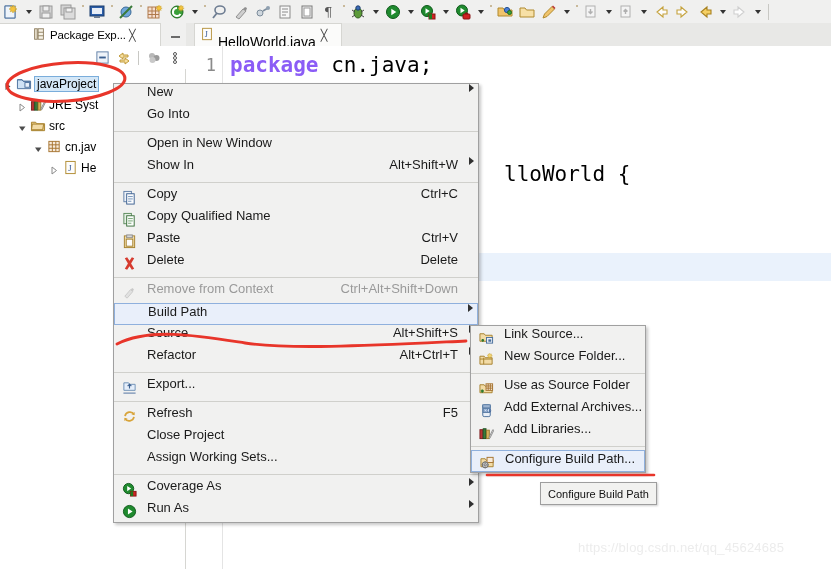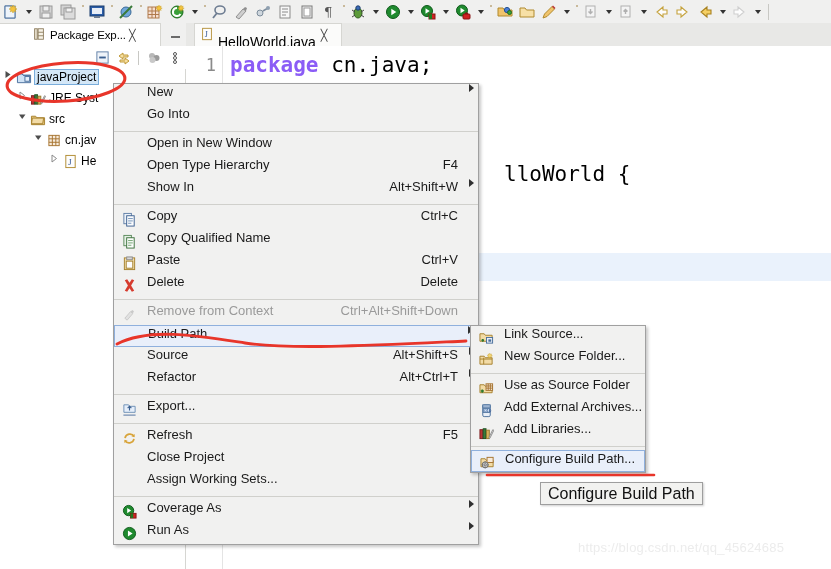--- a/index.html
+++ b/index.html
@@ -58,21 +58,21 @@
   }
   #pe-viewtools{
     position:absolute;left:0;top:0;width:185px;height:23px;
     background:#ffffff;display:flex;align-items:center;justify-content:flex-end;padding-right:6px;
   }
   .vt{width:21px;height:21px;display:flex;align-items:center;justify-content:center;}
   .vt-sep{width:9px;height:21px;display:flex;align-items:center;justify-content:center;}
   .vt-sep::after{content:"";width:1px;height:14px;background:#c8c8c4;}
 
   #tree{position:absolute;left:0;top:24px;width:185px;}
-  .trow{height:21px;display:flex;align-items:flex-start;white-space:nowrap;font-size:12px;}
+  .trow{height:21px;display:flex;align-items:flex-end;white-space:nowrap;font-size:12px;}
   .tarrow{width:13px;display:flex;align-items:center;justify-content:center;flex:0 0 auto;}
   .ticon{width:18px;display:flex;align-items:center;justify-content:center;flex:0 0 auto;}
   .tlabel{margin-left:2px;}
   .trow.sel .tlabel{background:#d4e7f7;outline:1px solid #7aaddb;padding:0 2px;}
 
   
   #editor{
     position:absolute;left:186px;top:46px;width:645px;height:523px;background:#ffffff;
   }
   #gutter{position:absolute;left:0;top:0;width:36px;height:523px;background:#ffffff;border-right:1px solid #e4e4e4;}
@@ -106,21 +106,21 @@
     position:absolute;left:470px;top:325px;width:176px;
     background:#f1f1f0;border:1px solid #a0a0a0;box-sizing:border-box;
     box-shadow:2px 2px 3px rgba(0,0,0,0.22);
   }
   #submenu .mi-label{font-size:13px;}
 
   
   #tooltip{
     position:absolute;left:540px;top:482px;height:21px;
     background:#f2f2f0;border:1px solid #9e9e9e;
-    display:flex;align-items:center;padding:0 7px;font-size:16px;color:#111;
+    display:flex;align-items:center;padding:0 7px;font-size:11px;color:#111;
     box-shadow:1px 1px 2px rgba(0,0,0,0.2);
   }
 
   
   #annot{position:absolute;left:0;top:0;width:831px;height:569px;pointer-events:none;}
 
   
   #watermark{
     position:absolute;left:578px;top:540px;
     font-size:13px;color:#ececec;letter-spacing:0.2px;
@@ -497,26 +497,20 @@
     <span class="mi-label">Go Into</span>
   </div>
   <div class="msep-full"></div>
 
   <div class="mi">
     <span class="mi-icon"></span>
     <span class="mi-label">Open in New Window</span>
   </div>
   <div class="mi">
     <span class="mi-icon"></span>
-    <span class="mi-label">Open Type Hierarchy</span>
-    <span class="mi-accel">F4</span>
-    <span style="width:14px;"></span>
-  </div>
-  <div class="mi">
-    <span class="mi-icon"></span>
     <span class="mi-label">Show In</span>
     <span class="mi-accel">Alt+Shift+W</span>
     <span class="mi-sub"></span>
   </div>
   <div class="msep-full"></div>
 
   <div class="mi">
     <span class="mi-icon">
       <svg width="15" height="15" viewBox="0 0 16 16">
           <rect x="2" y="1.5" width="8" height="11" fill="#eef3f9" stroke="#5f7ea6"></rect>

